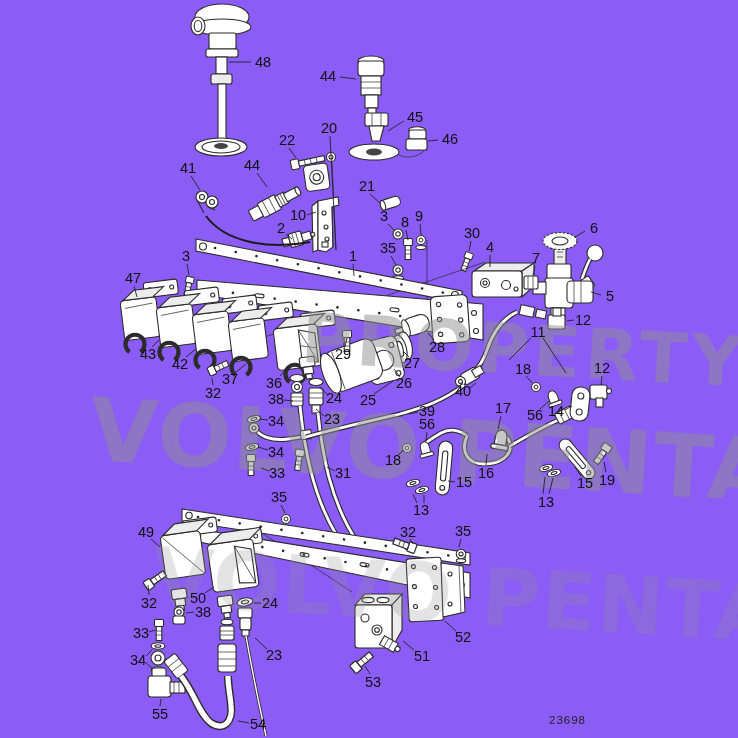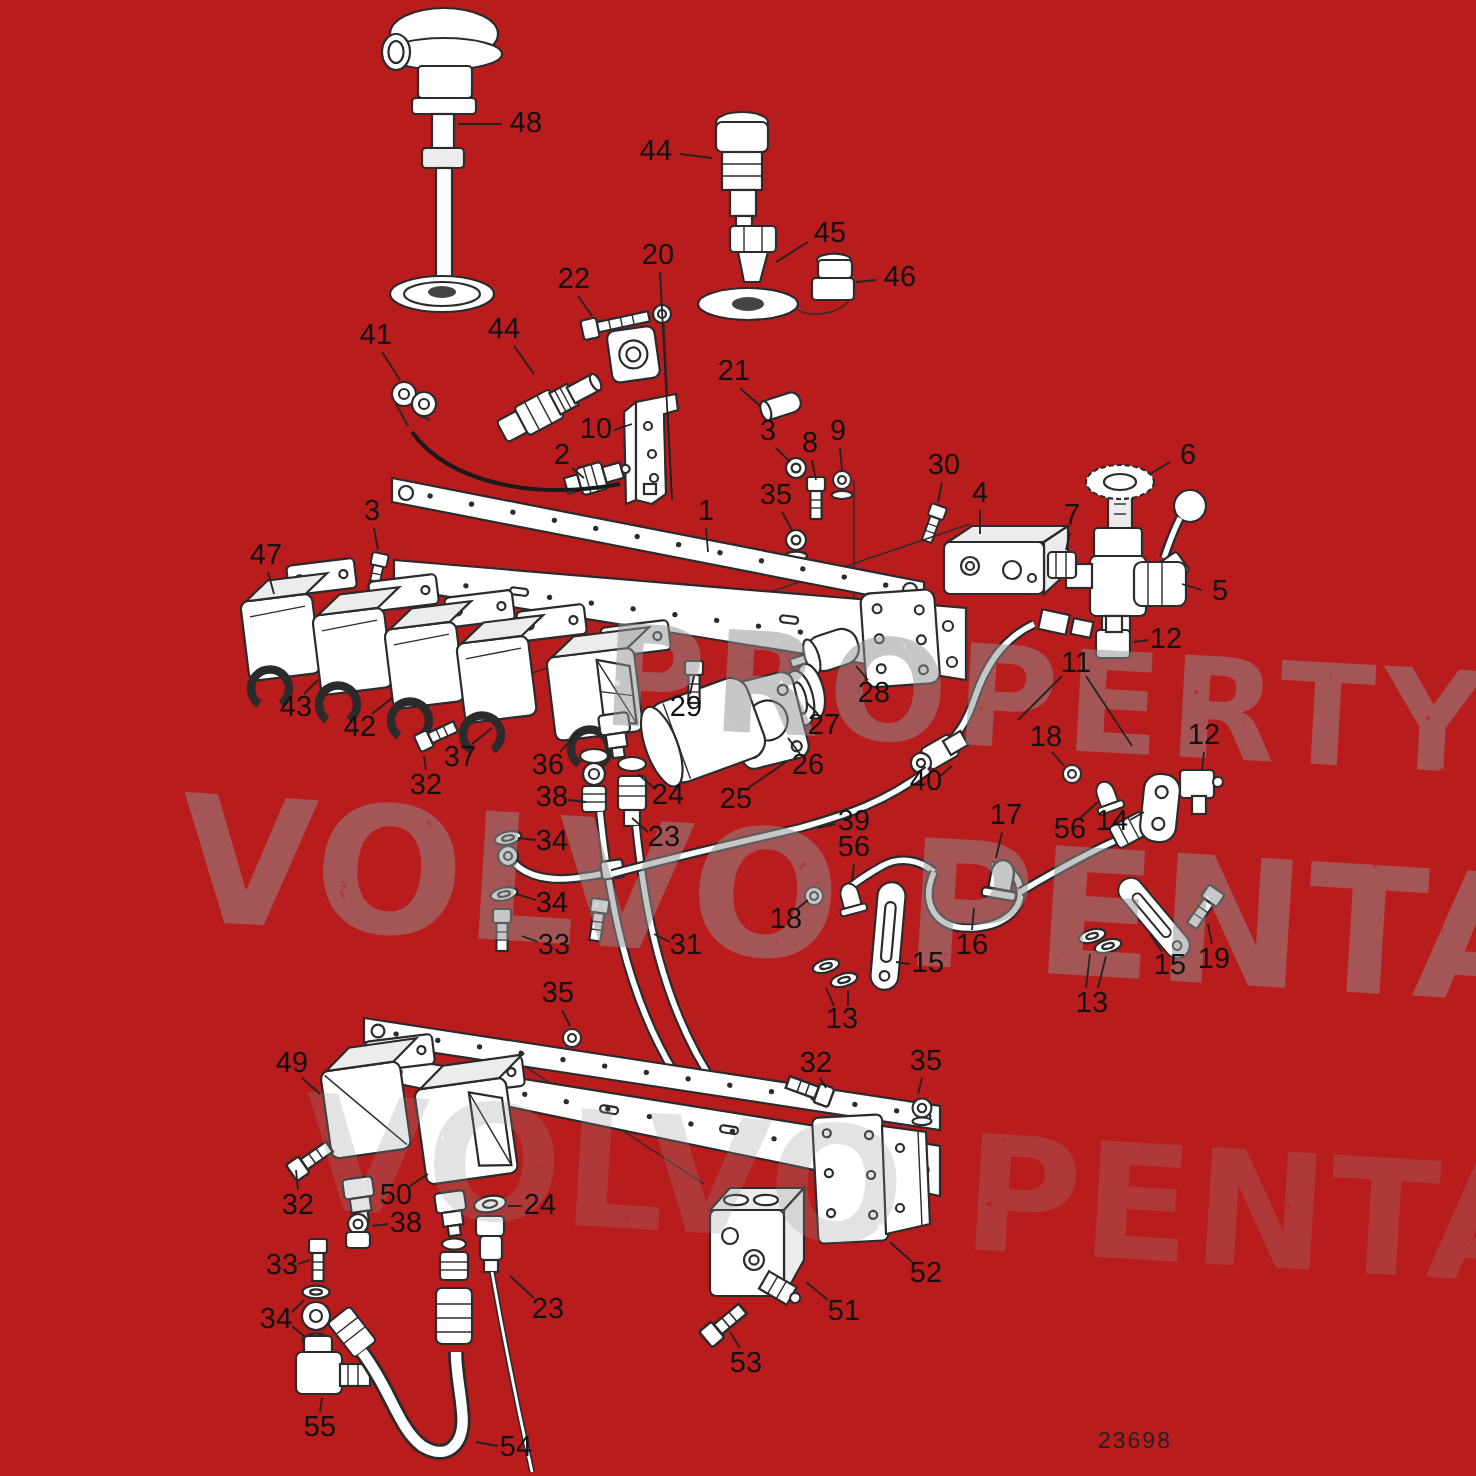--- a/index.html
+++ b/index.html
@@ -1,16 +1,16 @@
 <!DOCTYPE html>
 <html><head>
 <meta charset="utf-8">
 <style>
   html,body{margin:0;padding:0;background:#fff;}
-  .canvas{position:relative;width:738px;height:738px;background:#b91c1c;overflow:hidden;
+  .canvas{position:relative;width:738px;height:738px;background:#8b5cf6;overflow:hidden;
           font-family:"Liberation Sans", sans-serif;}
   svg{display:block}
   .fw{fill:#ffffff;stroke:#2b2b2b;stroke-width:1.1;}
   .fg{fill:#ececec;stroke:#2b2b2b;stroke-width:1.1;}
   .fd{fill:#444;stroke:none;}
   .fn{fill:none;stroke:#2b2b2b;stroke-width:1.1;}
   .thin{fill:none;stroke:#2b2b2b;stroke-width:0.7;}
   .hose{fill:none;stroke:#2b2b2b;stroke-width:5;}
   .hose-in{fill:none;stroke:#ffffff;stroke-width:2.8;}
   .hose-t{fill:none;stroke:#2b2b2b;stroke-width:3;}

